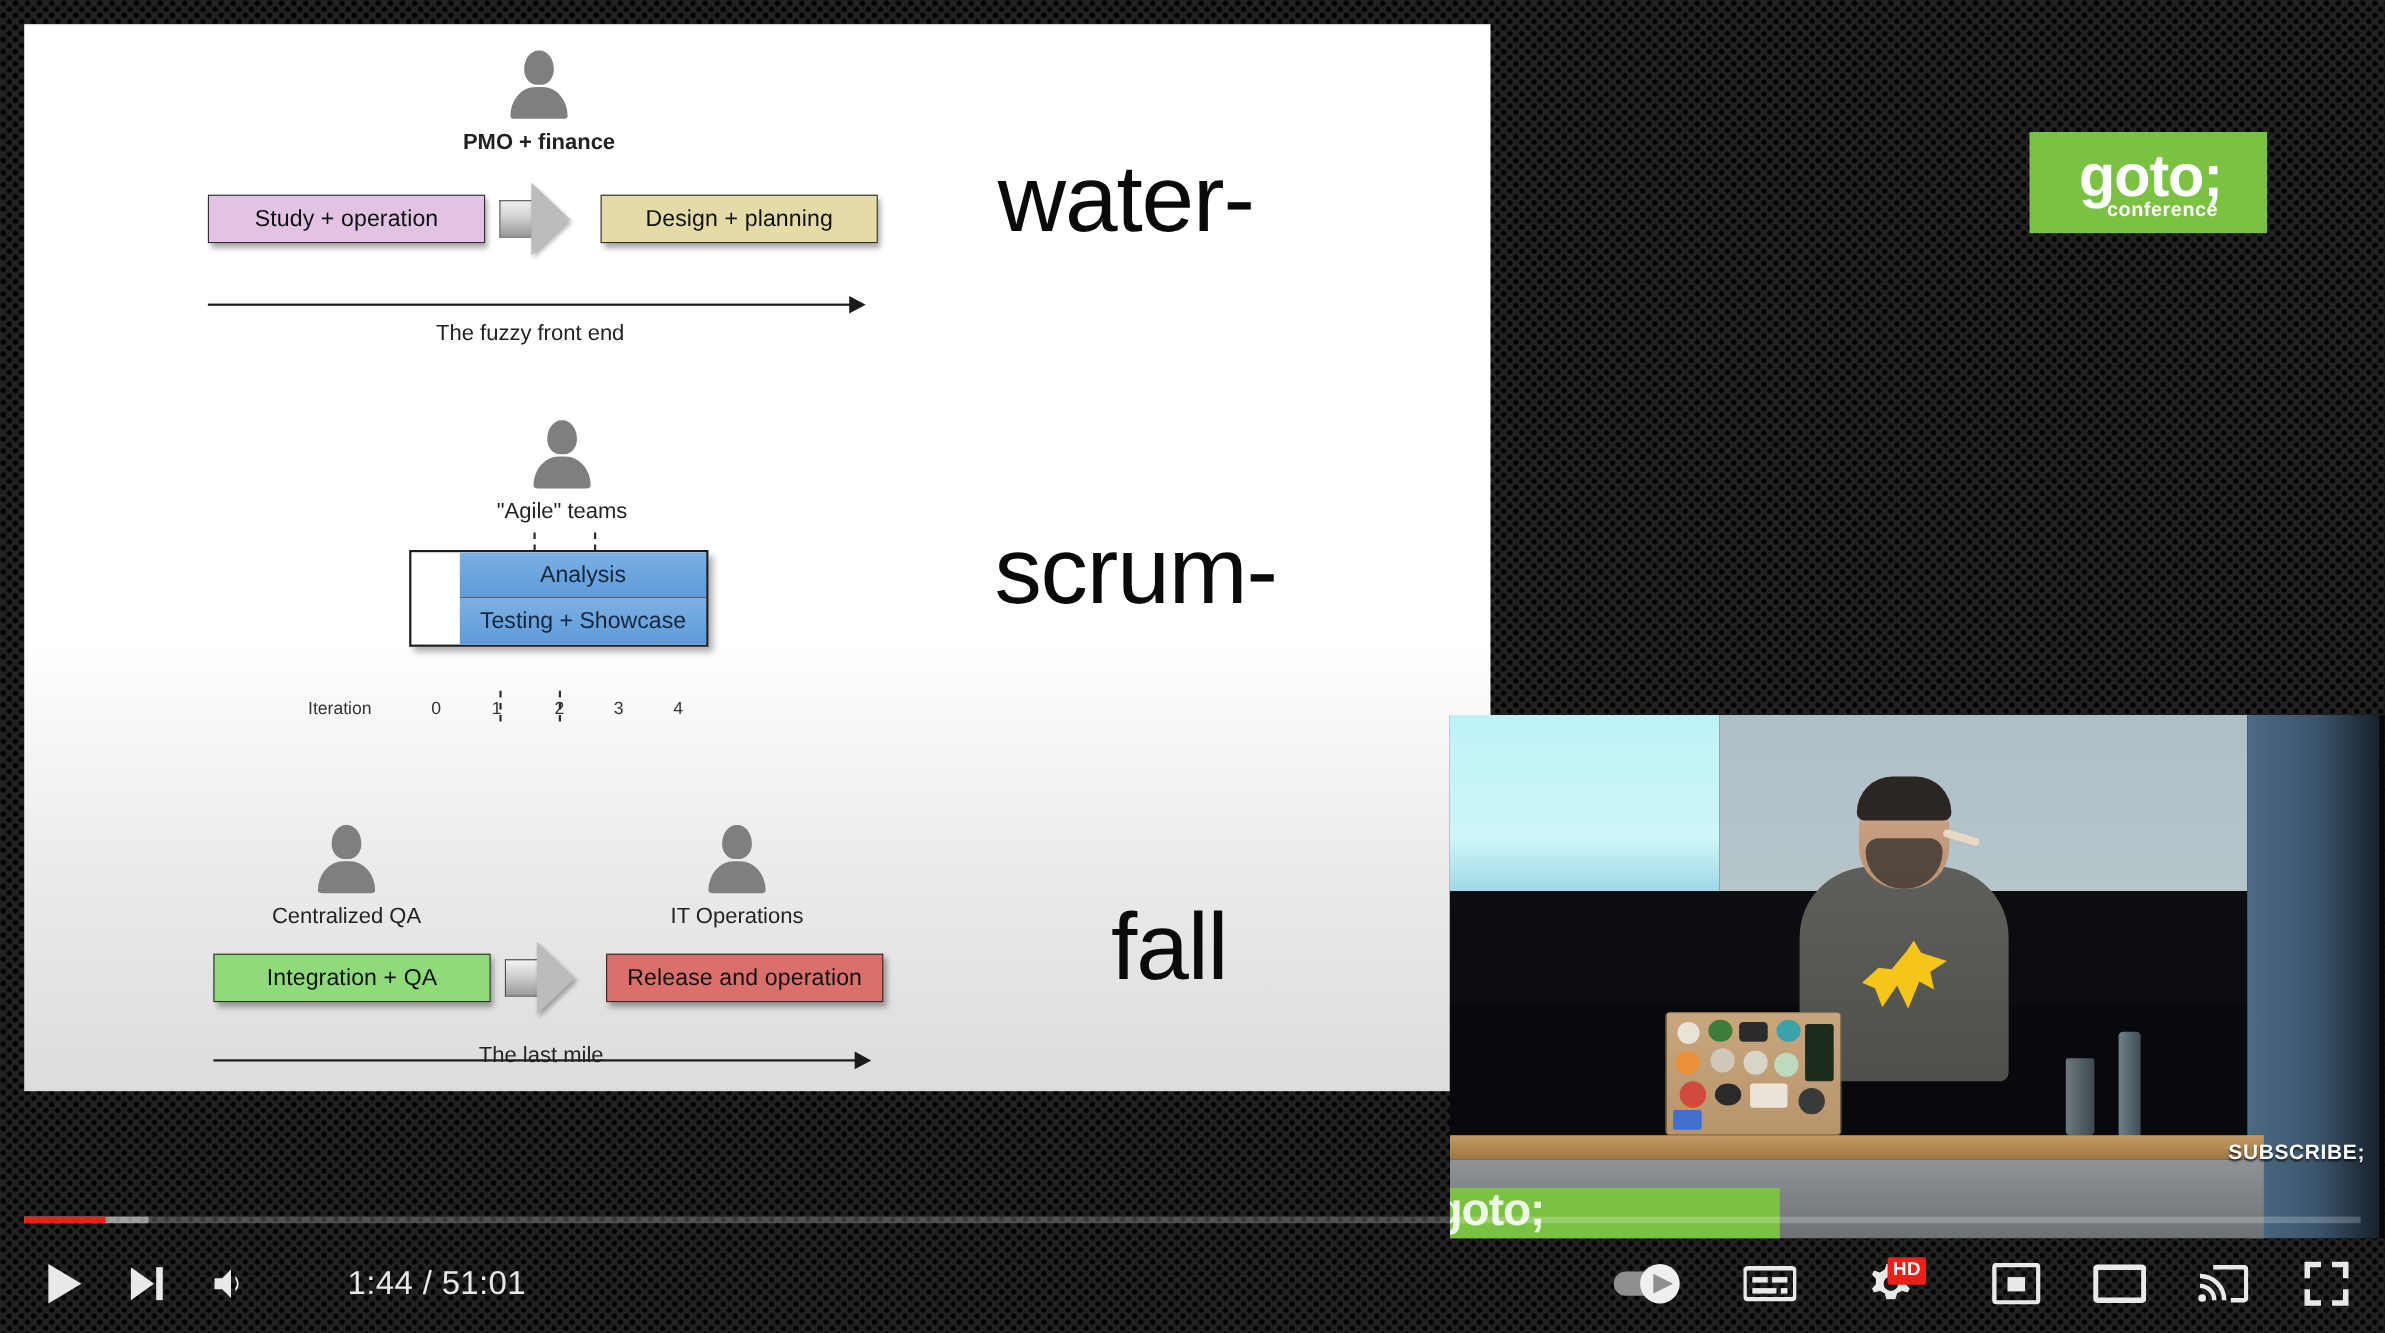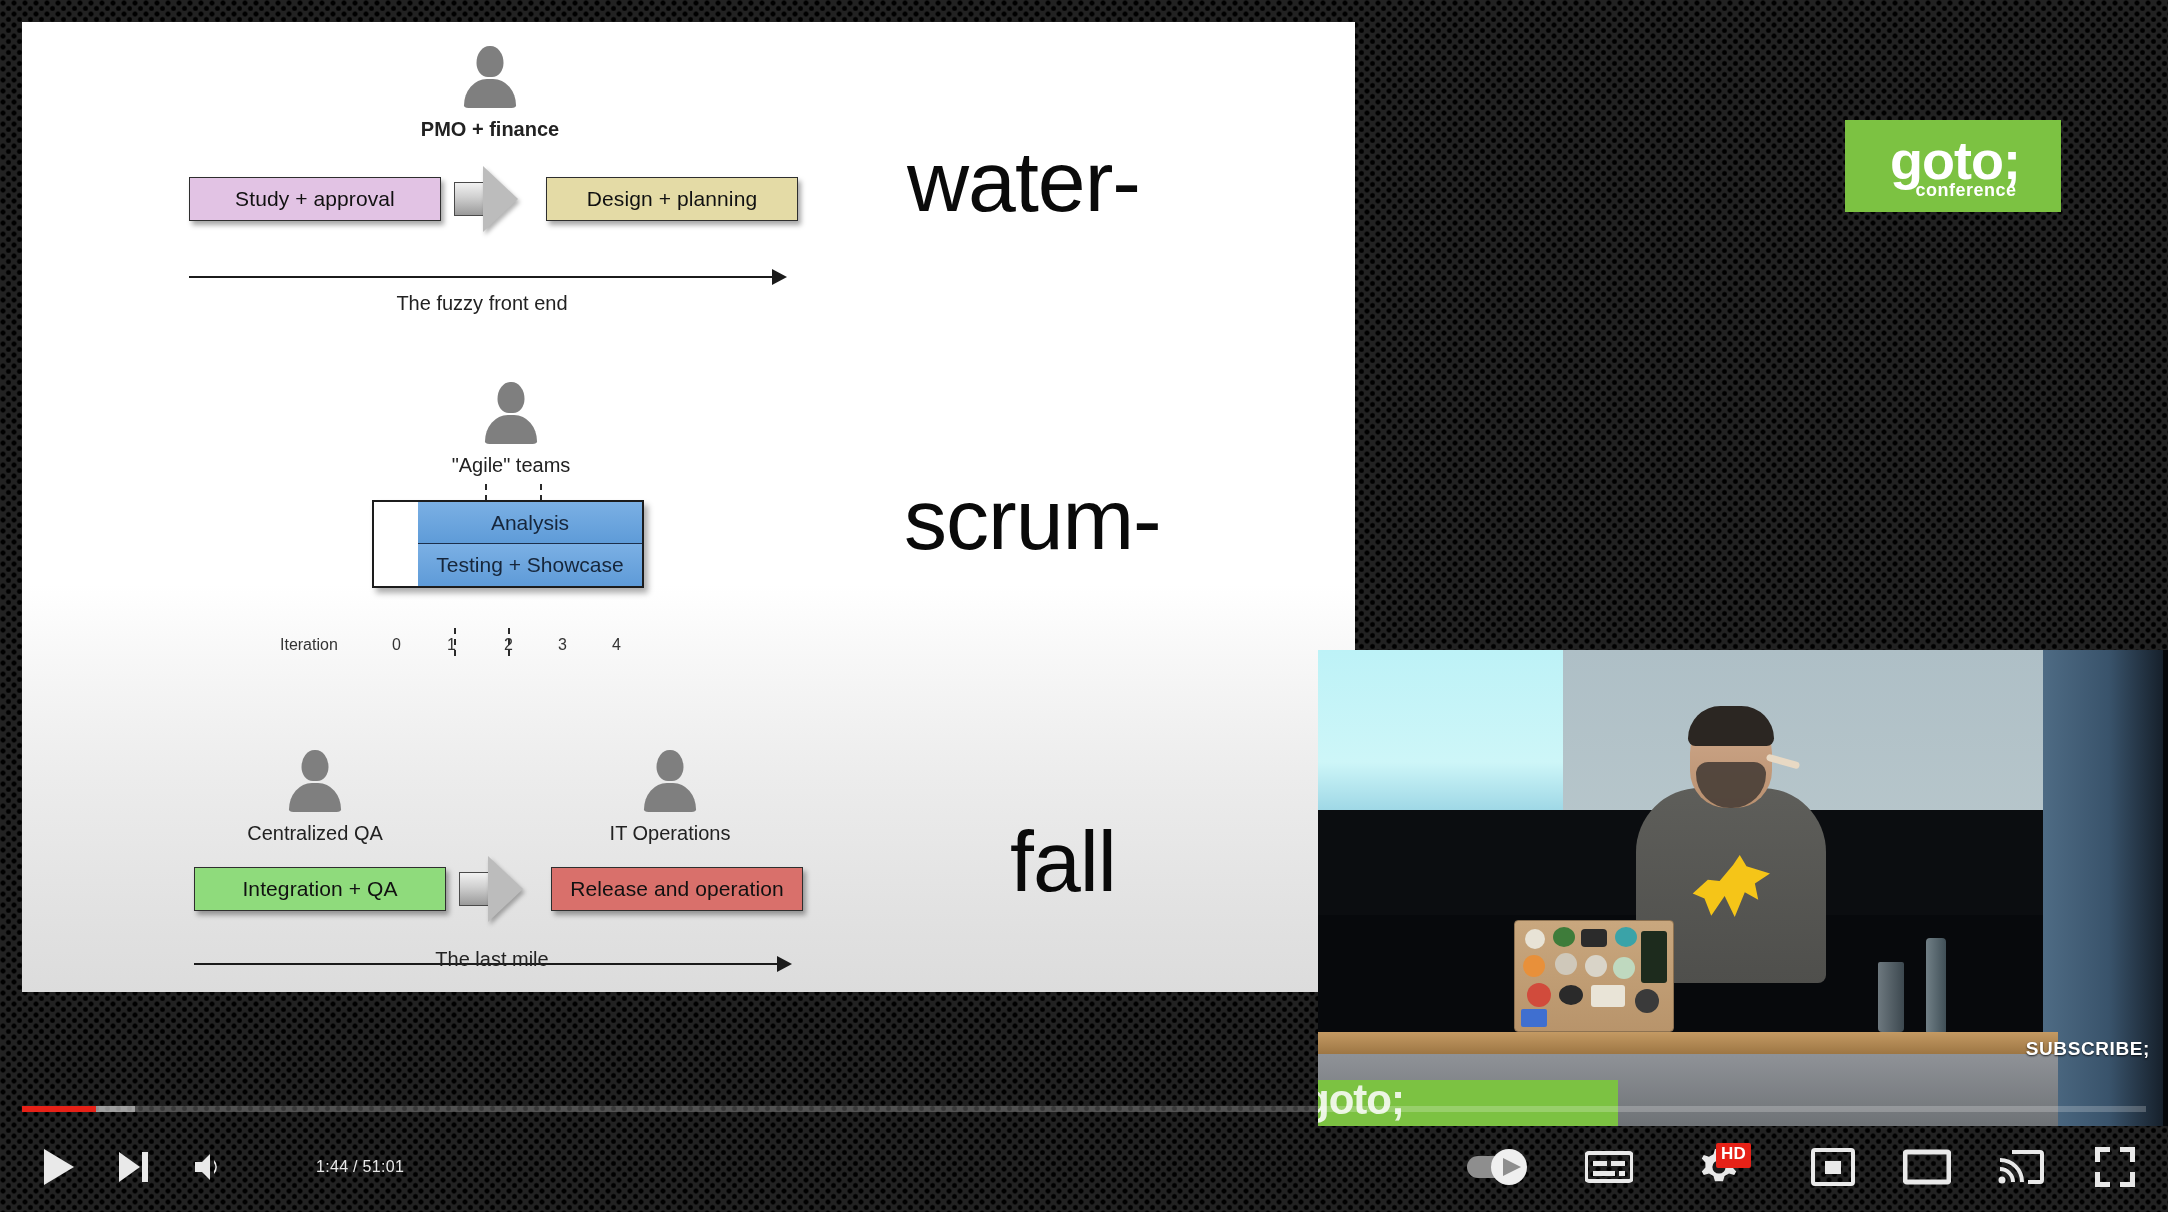--- a/index.html
+++ b/index.html
@@ -247,21 +247,21 @@
     width:2168px; height:90px;
   }
   .ctl {
     position:absolute; top:0; height:90px;
     display:flex; align-items:center; justify-content:center;
     cursor:pointer;
   }
   .time {
     position:absolute; top:0; height:90px;
     display:flex; align-items:center;
-    color:#e8e8e8; font-size:16px; letter-spacing:.3px;
+    color:#e8e8e8; font-size:30px; letter-spacing:.3px;
   }
   .icn { fill:#e9e9e9; }
   #hd-badge {
     position:absolute; left:1716px; top:1143px;
     background:#e62117; color:#fff;
     font-size:17px; font-weight:700;
     padding: 1px 5px 4px; border-radius:2px;
     letter-spacing:.3px;
   }
 </style>
@@ -272,21 +272,21 @@
 
   <div id="slide">
 
     <div class="person" style="left:440px; top:24px;">
       <span class="head"></span>
         <span class="body"></span>
     </div>
     <div class="caption" style="left:340px; top:96px; width:256px;font-weight:bold;">PMO + finance</div>
 
     <div class="pbox" style="left:167px; top:155px; width:252px; height:44px; background:#e2c3e4;">
-      <span>Study + approval</span>
+      <span>Study + operation</span>
     </div>
 
     <div class="fatarrow" style="left:432px; top:144px;">
       <span class="shaft"></span>
         <span class="headtri"></span>
     </div>
 
     <div class="pbox" style="left:524px; top:155px; width:252px; height:44px; background:#e4dba6;">
       <span>Design + planning</span>
     </div>

